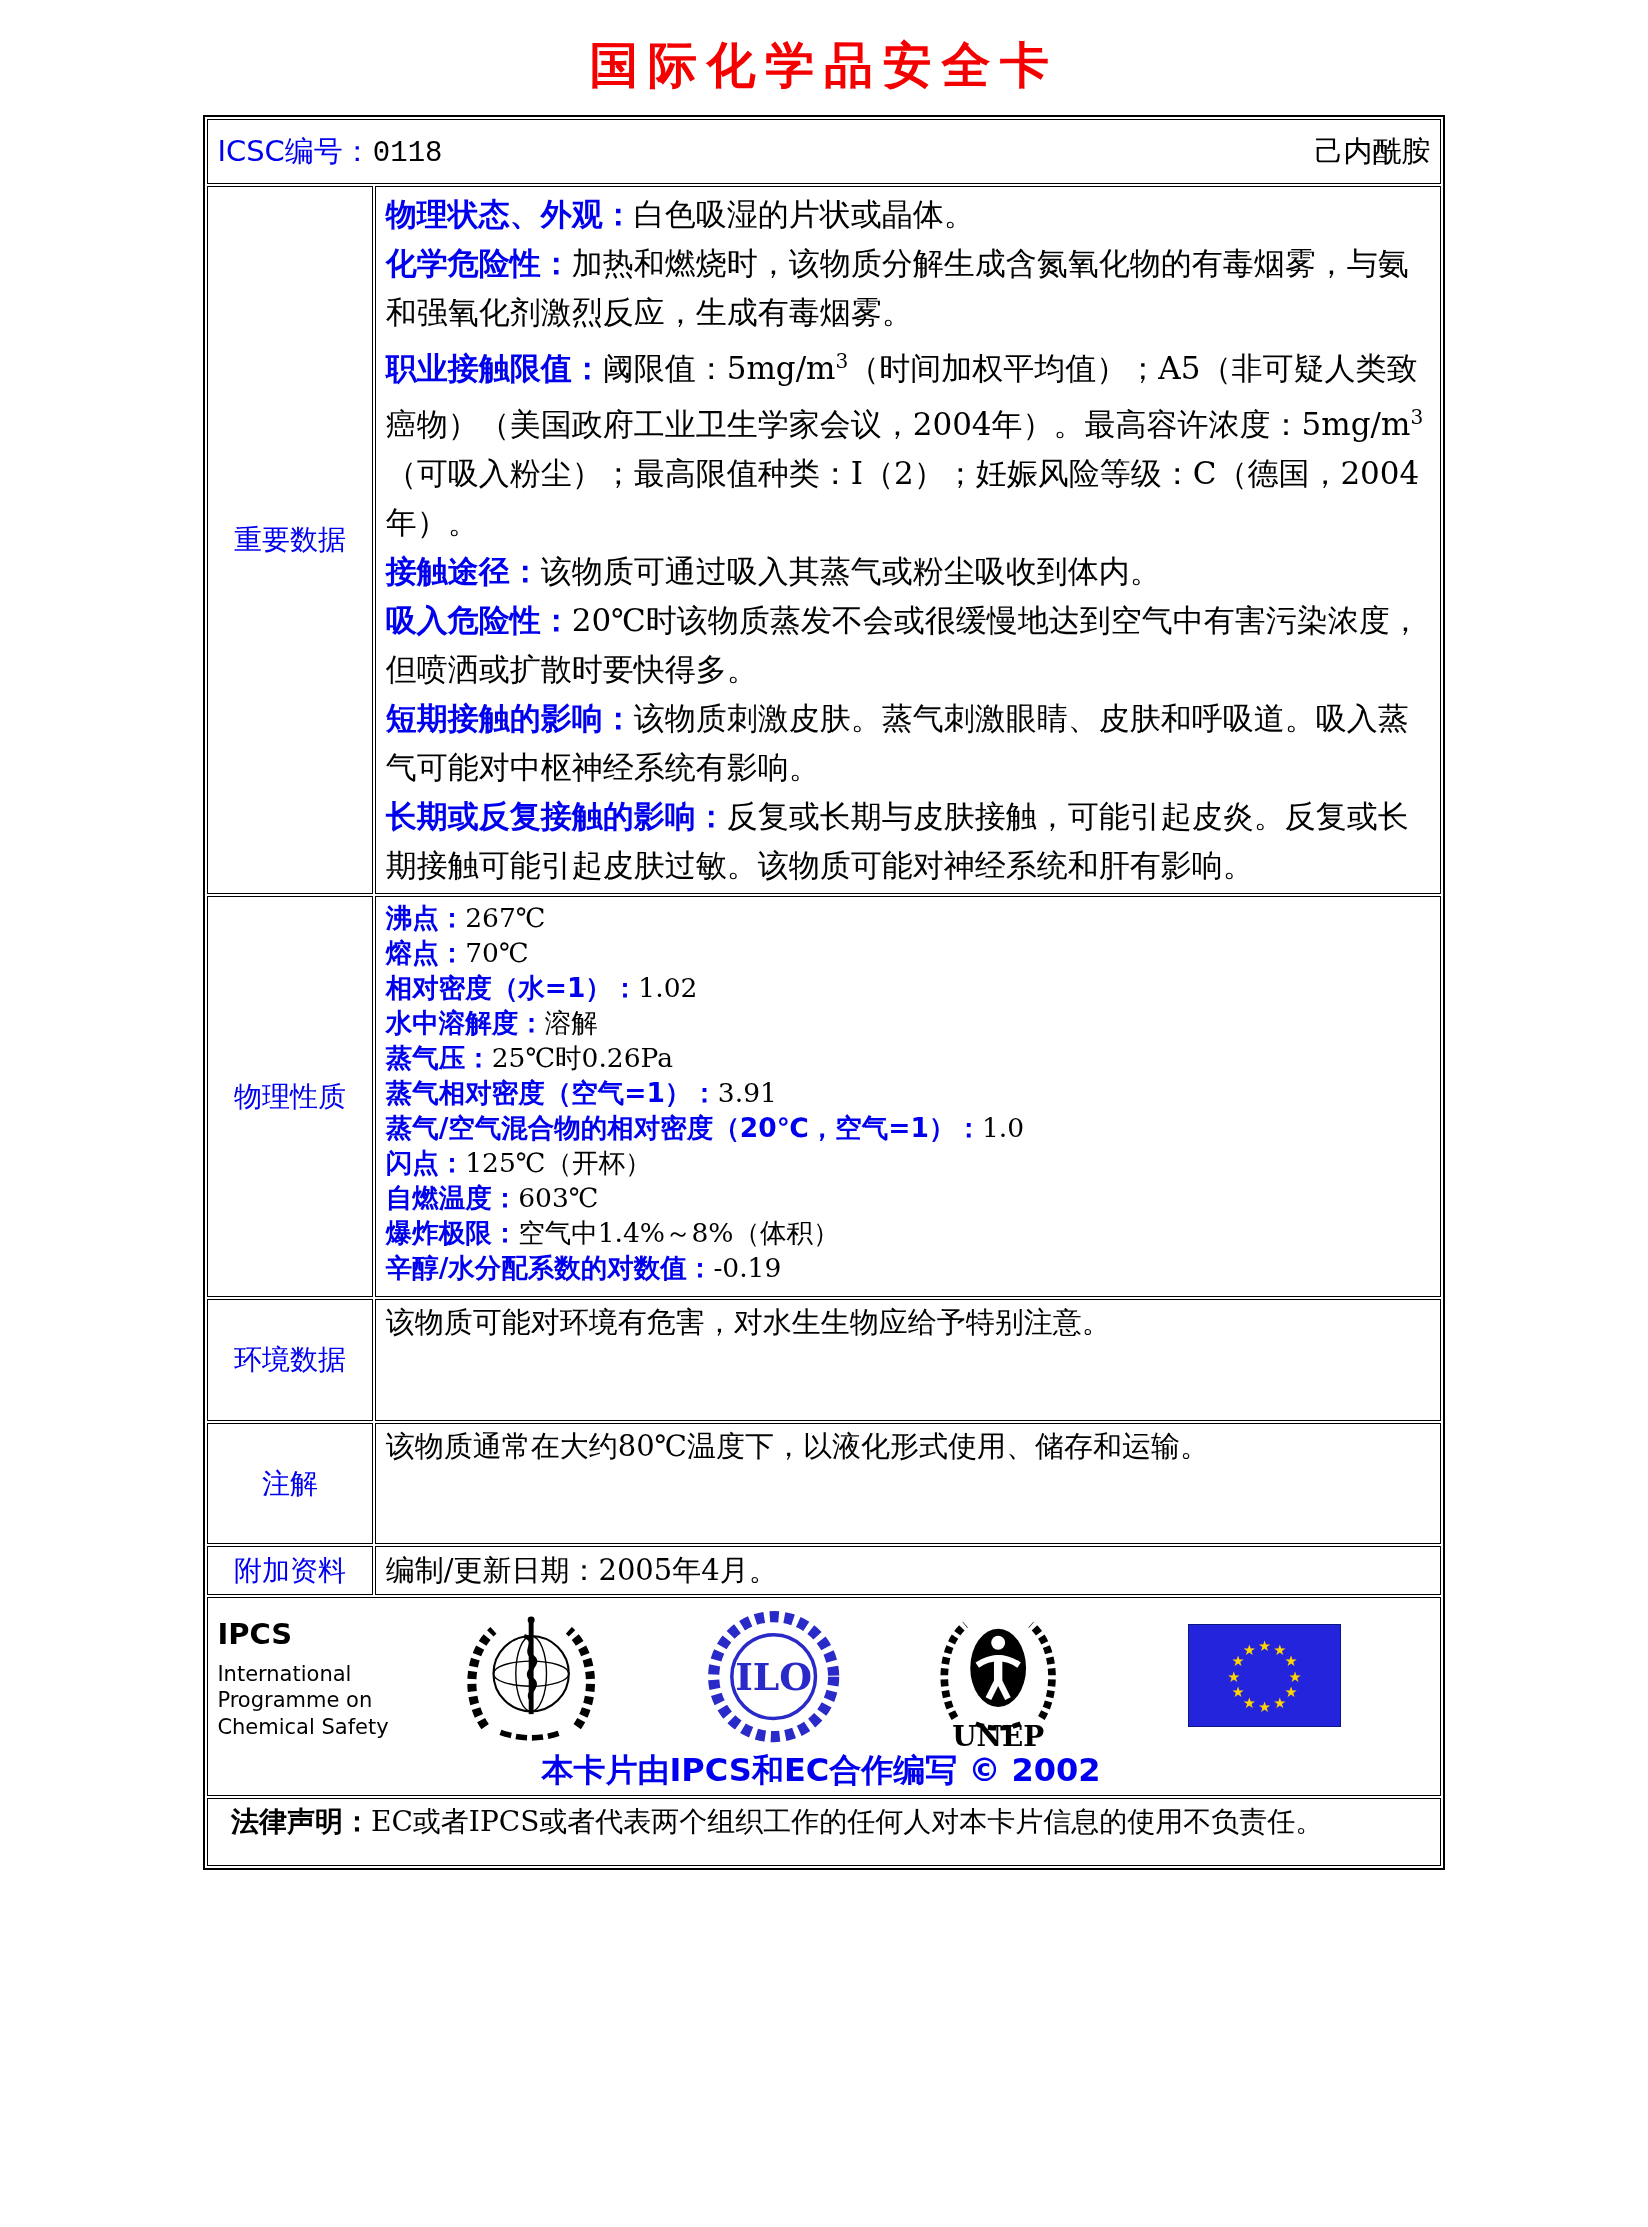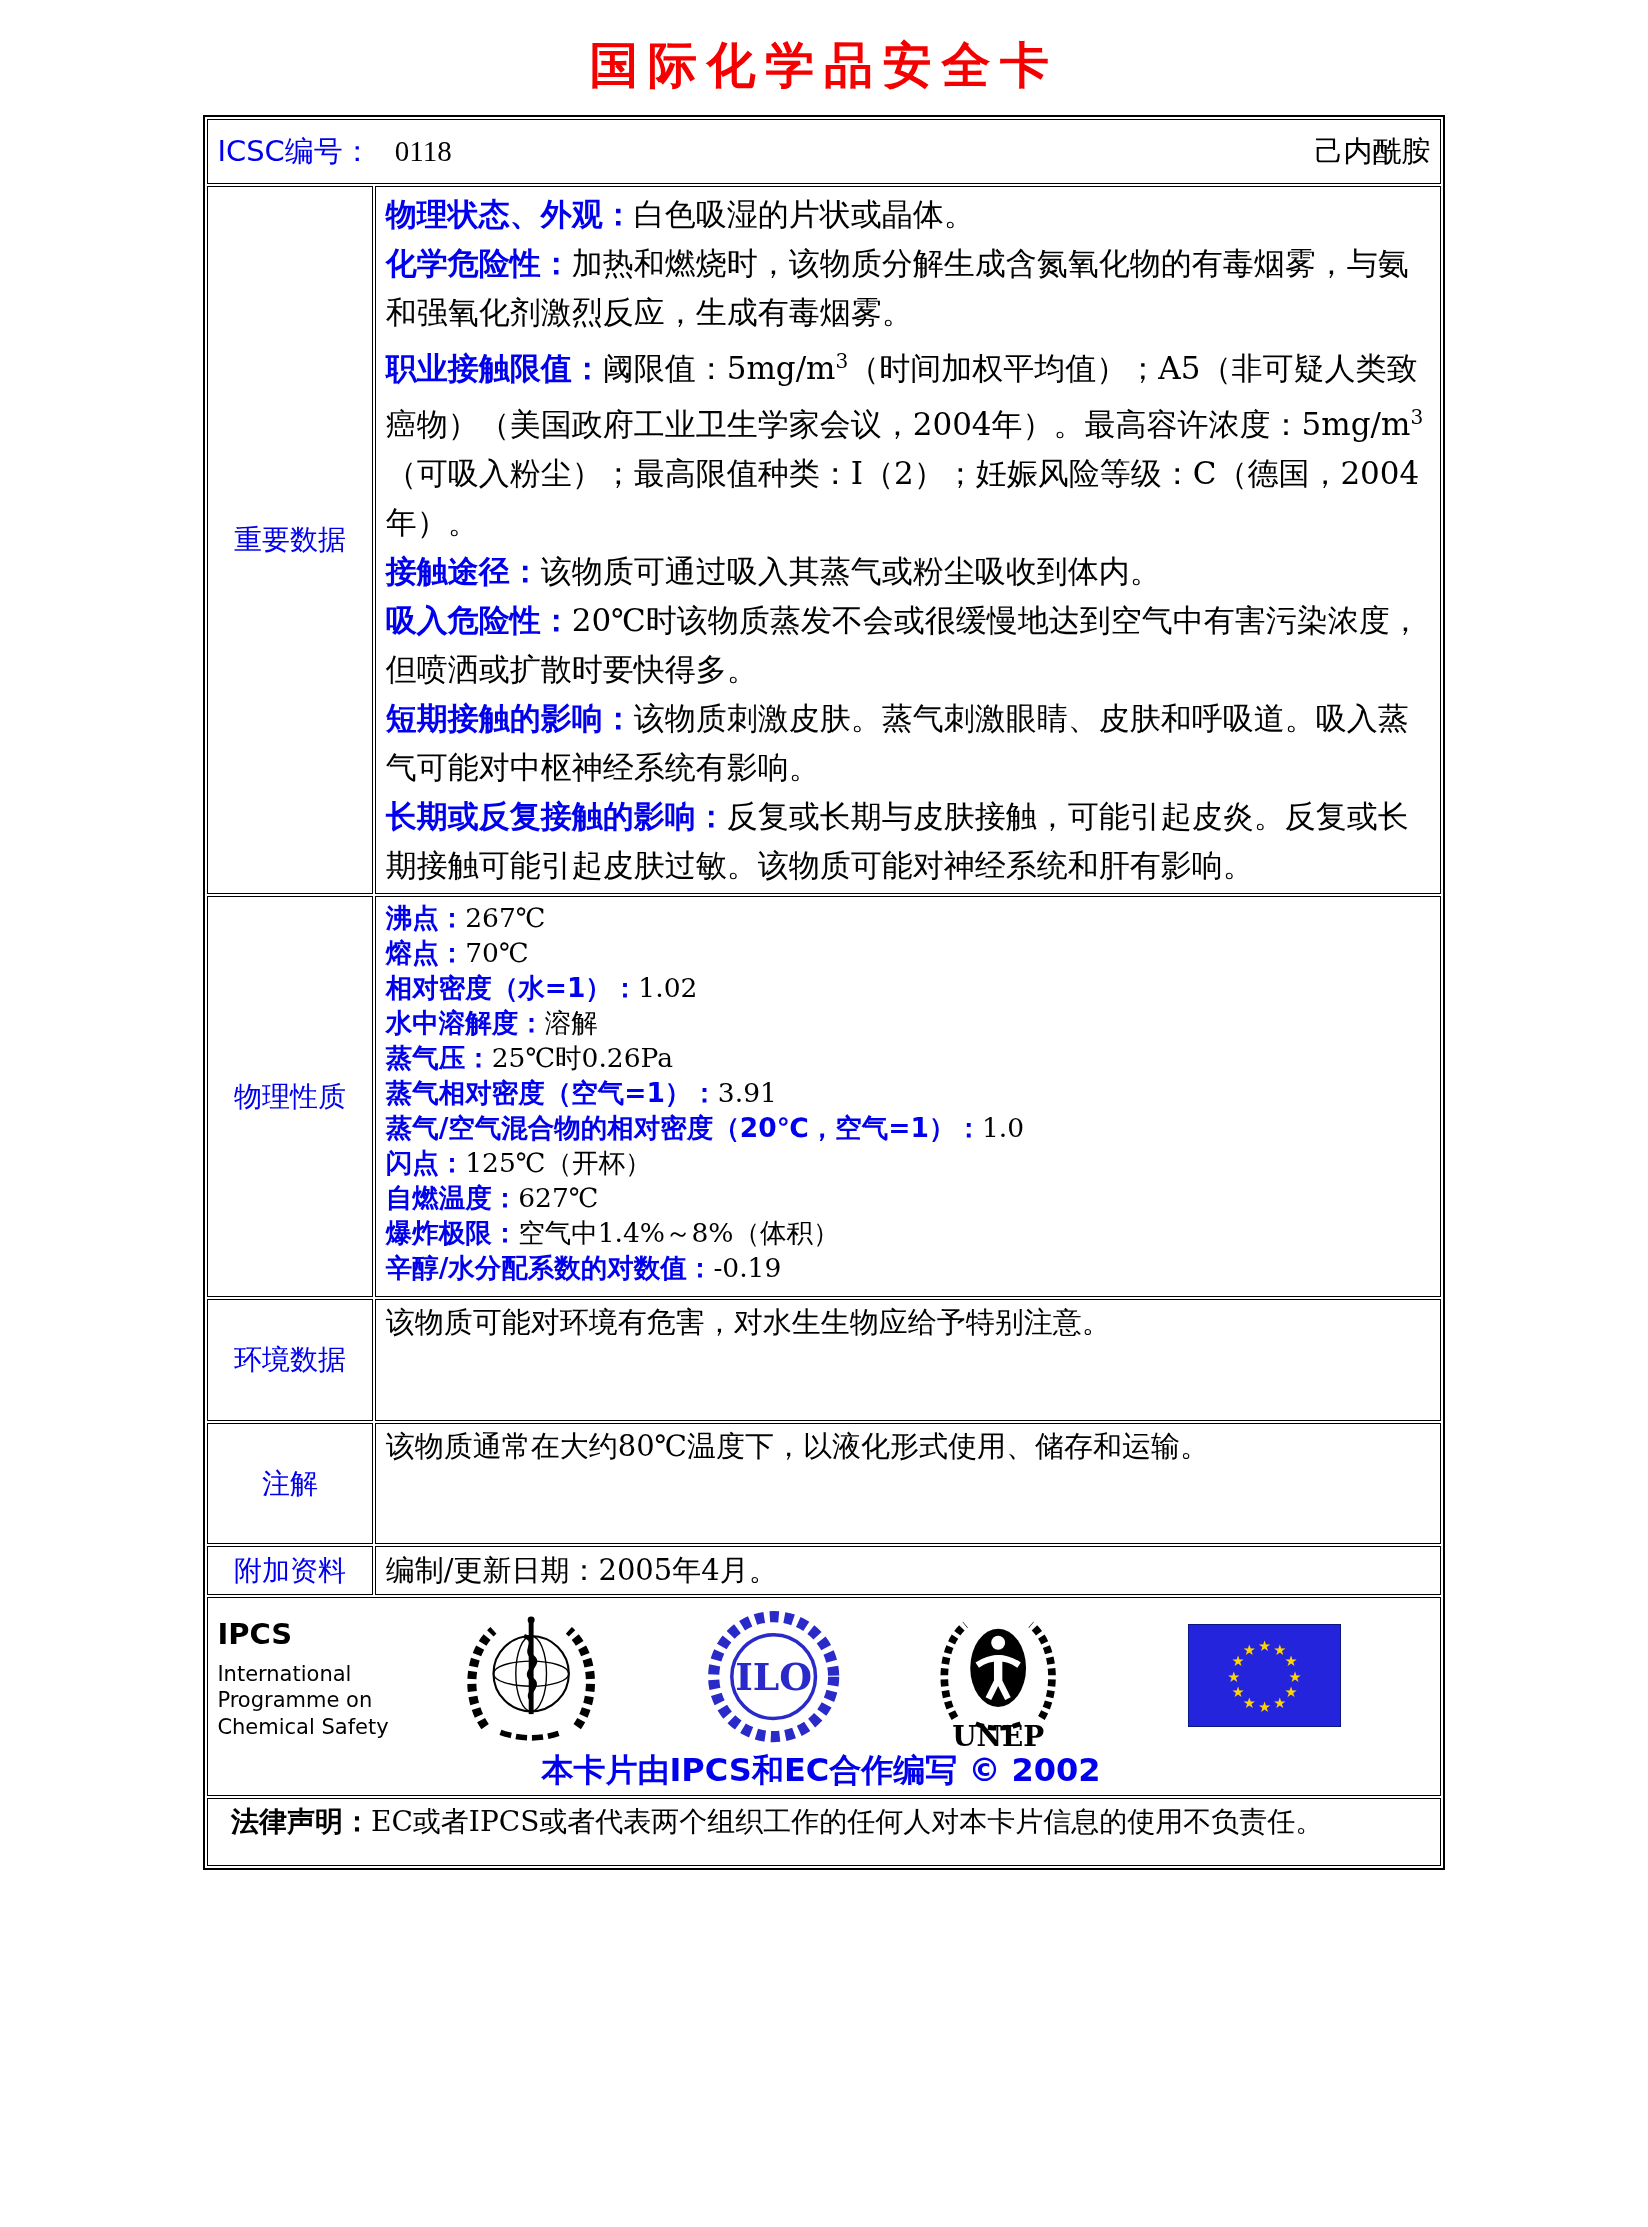--- a/index.html
+++ b/index.html
@@ -10,21 +10,21 @@
              color:#f40000;letter-spacing:9.7px;}
   .card{position:absolute;left:203px;top:115px;width:1242px;}
   table.icsc{width:100%;border-collapse:separate;border-spacing:2.8px;
              border:2.1px solid #000;table-layout:fixed;background:#fff;}
   td{border:1.4px solid #000;background:#fff;vertical-align:top;overflow:hidden;}
   td.rowlabel{vertical-align:middle;text-align:center;color:#0000ee;
               font-size:28px;font-family:"DejaVu Sans",sans-serif;}
   .hdr{display:flex;justify-content:space-between;align-items:center;height:61px;
        padding:0 8.4px;font-size:29px;}
   .hdr .lbl{color:#0000ee;}
-  .hdr .num{color:#000;font-family:Liberation Serif, serif;margin-left:23px;}
+  .hdr .num{color:#000;font-family:Liberation Mono, monospace;margin-left:1px;}
   .hdr .chem{color:#000;font-family:Liberation Serif, serif;}
   .content{padding:2.8px 9.7px;}
   .imp{font-size:31px;line-height:49px;font-family:"DejaVu Serif",serif;color:#000;}
   .imp p{margin:0;}
   .blulbl{color:#0000ee;font-weight:bold;font-family:"DejaVu Sans",sans-serif;}
   sup{font-size:0.65em;}
   .phys{font-size:26.5px;line-height:35px;font-family:"DejaVu Serif",serif;color:#000;}
   .phys div{white-space:nowrap;}
   .plain{font-size:29px;line-height:39px;font-family:"DejaVu Serif",serif;color:#000;}
   td.vmid{vertical-align:middle;}
@@ -87,21 +87,21 @@
         <td class="rowlabel" style="height:397px;">物理性质</td>
         <td class="content phys">
           <div><span class="blulbl">沸点：</span><span>267℃</span></div>
           <div><span class="blulbl">熔点：</span><span>70℃</span></div>
           <div><span class="blulbl">相对密度（水=1）：</span><span>1.02</span></div>
           <div><span class="blulbl">水中溶解度：</span><span>溶解</span></div>
           <div><span class="blulbl">蒸气压：</span><span>25℃时0.26Pa</span></div>
           <div><span class="blulbl">蒸气相对密度（空气=1）：</span><span>3.91</span></div>
           <div><span class="blulbl">蒸气/空气混合物的相对密度（20℃，空气=1）：</span><span>1.0</span></div>
           <div><span class="blulbl">闪点：</span><span>125℃（开杯）</span></div>
-          <div><span class="blulbl">自燃温度：</span><span>627℃</span></div>
+          <div><span class="blulbl">自燃温度：</span><span>603℃</span></div>
           <div><span class="blulbl">爆炸极限：</span><span>空气中1.4%～8%（体积）</span></div>
           <div><span class="blulbl">辛醇/水分配系数的对数值：</span><span>-0.19</span></div>
         </td>
       </tr>
 
       <tr>
         <td class="rowlabel" style="height:118px;">环境数据</td>
         <td class="content plain">该物质可能对环境有危害，对水生生物应给予特别注意。</td>
       </tr>
 

